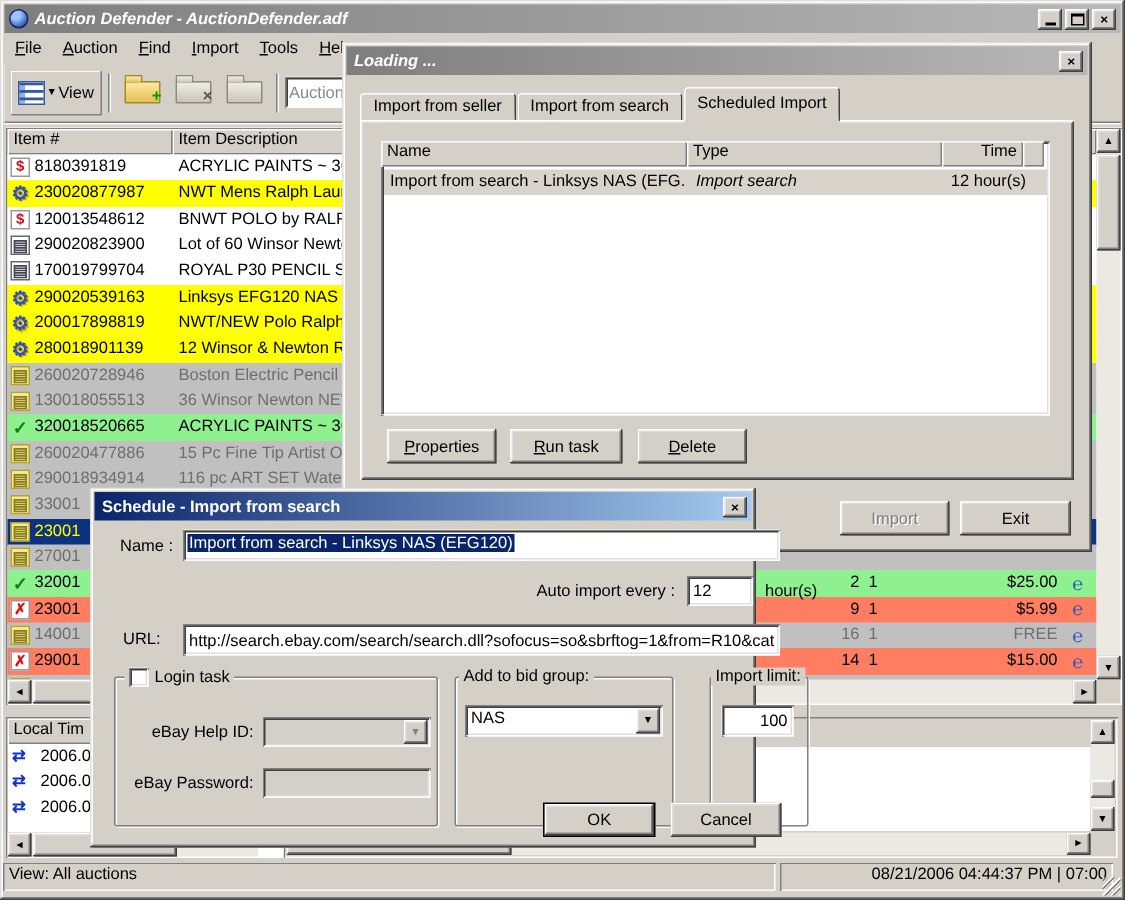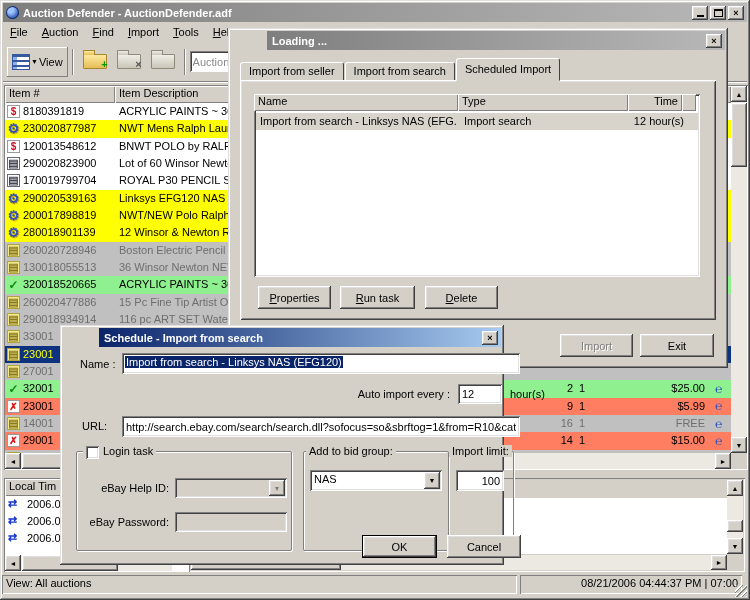--- a/index.html
+++ b/index.html
@@ -10,21 +10,21 @@
   
   .face { background:#d4d0c8; }
 
   .window { left:0; top:0; width:750px; height:600px; background:#d4d0c8;
             box-shadow: inset -1px -1px #404040, inset 1px 1px #dfdfdf,
             inset -2px -2px #808080, inset 2px 2px #fff; position:absolute; }
 
   
   .titlebar { height:19px; display:flex; align-items:center; padding:0 3px;
               color:#fff; font-size:11px; font-weight:bold; overflow:hidden; }
-  .t-inactive { background:linear-gradient(90deg,#7e7e7e,#b8b8b8); }
+  .t-inactive { background:linear-gradient(90deg,#7e7e7e,#b8b8b8);font-style:italic; }
   .t-active   { background:linear-gradient(90deg,#0a246a,#a6caf0); }
   .titlebar .ttext { flex:1; white-space:nowrap; margin-left:4px; }
   .winbtn { width:16px; height:14px; background:#d4d0c8; margin-left:2px;
             box-shadow: inset -1px -1px #404040, inset 1px 1px #fff,
             inset -2px -2px #808080, inset 2px 2px #dfdfdf;
             display:flex; align-items:center; justify-content:center;
             font-size:9px; font-weight:bold; color:#000; }
   .glyph-min { width:7px; height:2px; background:#000; margin-top:7px; }
   .glyph-max { width:9px; height:8px; border:1px solid #000; border-top-width:2px; }
   .globe { width:13px; height:13px; border-radius:50%;
@@ -120,21 +120,21 @@
             padding:2px 4px; white-space:nowrap; overflow:hidden; }
   .grip { position:absolute; right:3px; bottom:3px; width:12px; height:12px;
           background:repeating-linear-gradient(135deg,#fff 0 1px,#808080 1px 2px,transparent 2px 4px); }
 
   
   .dialog { position:absolute; background:#d4d0c8;
             box-shadow: inset -1px -1px #404040, inset 1px 1px #dfdfdf,
             inset -2px -2px #808080, inset 2px 2px #fff; }
   .dlg-loading { left:228px; top:28px; width:500px; height:340px; z-index:10; }
   .dlg-schedule { left:60px; top:325px; width:444px; height:240px; z-index:20; }
-  .dialog .titlebar { position:absolute; left:3px; top:3px; right:3px;margin-left:36px; }
+  .dialog .titlebar { position:absolute; left:3px; top:3px; right:3px; }
 
   .tabs { left:12px; top:31px; height:22px; display:flex; align-items:flex-end; position:absolute; }
   .tab { height:19px; padding:2px 8px 0; font-size:11px; background:#d4d0c8;
          border:1px solid; border-color:#fff #404040 transparent #fff;
          border-radius:3px 3px 0 0; margin-right:1px; position:relative; }
   .tab.active { height:23px; margin-top:-4px; z-index:3; padding-top:4px;
          box-shadow:0 2px 0 #d4d0c8; }
   .tabpage { left:12px; top:52px; width:476px; height:240px; background:#d4d0c8; position:absolute;
          box-shadow: inset 1px 1px #fff, inset -1px -1px #404040,
          inset 2px 2px #dfdfdf, inset -2px -2px #808080; }
@@ -431,21 +431,21 @@
     <div class="ltable">
       <div class="thead" style="width:442px;">
         <span class="th" style="width:204px;">Name</span>
         <span class="th" style="width:170px;">Type</span>
         <span class="th" style="width:54px;text-align:right;">Time</span>
         <span class="th" style="flex:1;"></span>
       </div>
       <div>
           <div class="lt-row">
             <span style="left: 4px; width: 196px; overflow: hidden;">Import from search - Linksys NAS (EFG...</span>
-            <span style="left: 208px;">Import search</span>
+            <span style="left: 208px; font-style: italic;">Import search</span>
             <span style="left: 374px; width: 54px; text-align: right;">12 hour(s)</span>
           </div>
         </div>
     </div>
     <div class="btn" style="left:18px;top:206px;width:73px;height:23px;">
       <span class="bl ul">Properties</span>
       </div>
     <div class="btn" style="left:100px;top:206px;width:75px;height:23px;">
       <span class="bl ul">Run task</span>
       </div>
@@ -493,21 +493,21 @@
   </div>
 
   <div class="groupbox" style="left:243px;top:126px;width:146px;height:100px;">
     <span class="legend" style="left:2px;">Add to bid group:</span>
     <div class="combo" style="left:6px;top:18px;width:132px;height:21px;">
       <span class="cval">NAS</span>
       <span class="cbtn">▼</span>
     </div>
   </div>
 
-  <div class="groupbox" style="left:388px;top:126px;width:66px;height:100px;">
+  <div class="groupbox" style="left:413px;top:126px;width:66px;height:100px;">
     <span class="legend" style="left:0px;">Import limit:</span>
     <input class="field" style="left: 7px; top: 18px; width: 48px; height: 21px; text-align: right; font-size: 11px;" readonly="" value="100">
   </div>
 
   <div class="btn default" style="left:302px;top:210px;width:75px;height:23px;">
     <span class="bl">OK</span>
     </div>
   <div class="btn" style="left:387px;top:210px;width:74px;height:23px;">
     <span class="bl">Cancel</span>
     </div>

